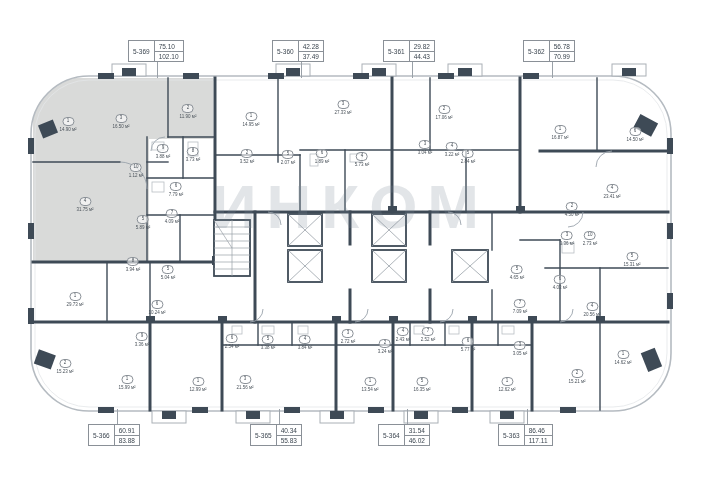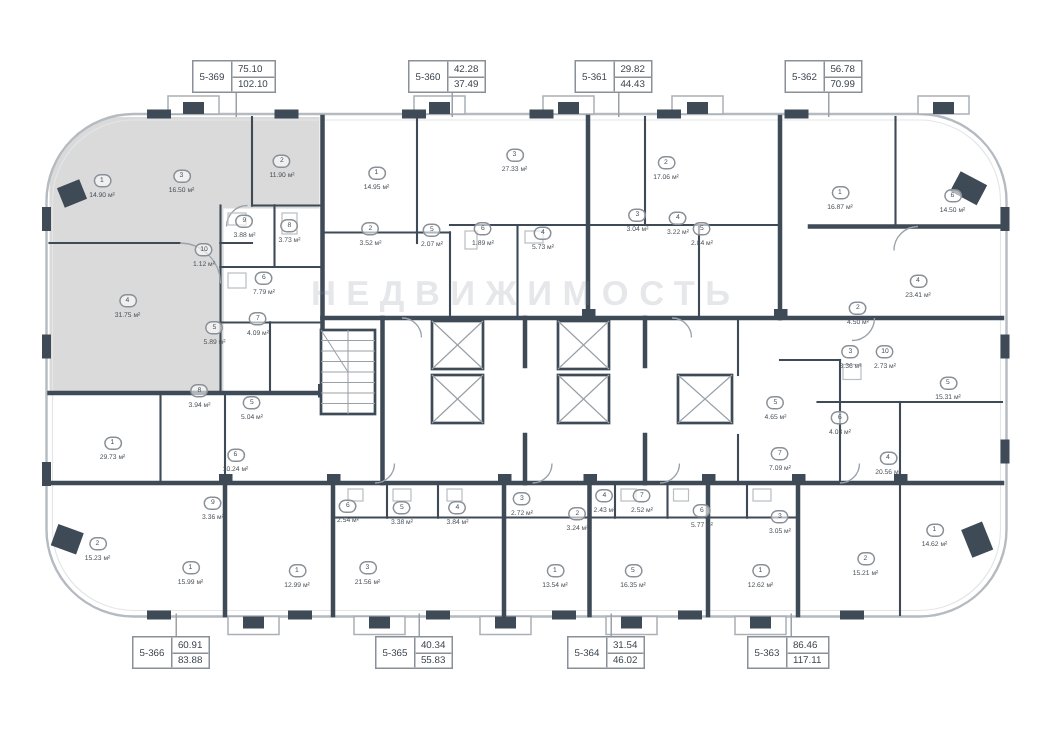--- a/index.html
+++ b/index.html
@@ -250,21 +250,21 @@
       <rect x="414" y="326" width="10" height="8"></rect>
         <rect x="449" y="326" width="10" height="8"></rect>
       <rect x="502" y="326" width="12" height="8"></rect>
         <rect x="562" y="243" width="12" height="10"></rect>
       <rect x="350" y="154" width="12" height="8"></rect>
         <rect x="310" y="154" width="8" height="12"></rect>
     </g>
   </svg>
 
   <div class="watermark">
-    <div class="wm-sub">НЕДВИЖИМОСТЬ</div>
+    <div class="wm-title">ИНКОМ</div>
   </div>
 
   <div id="labels-layer">
       <div class="unit-box" style="left: 128px; top: 40px;">
         <span class="unit-id">5-369</span>
         <span class="unit-areas">
           <span class="unit-a1">75.10</span>
           <span class="unit-a2">102.10</span>
         </span>
       </div>

